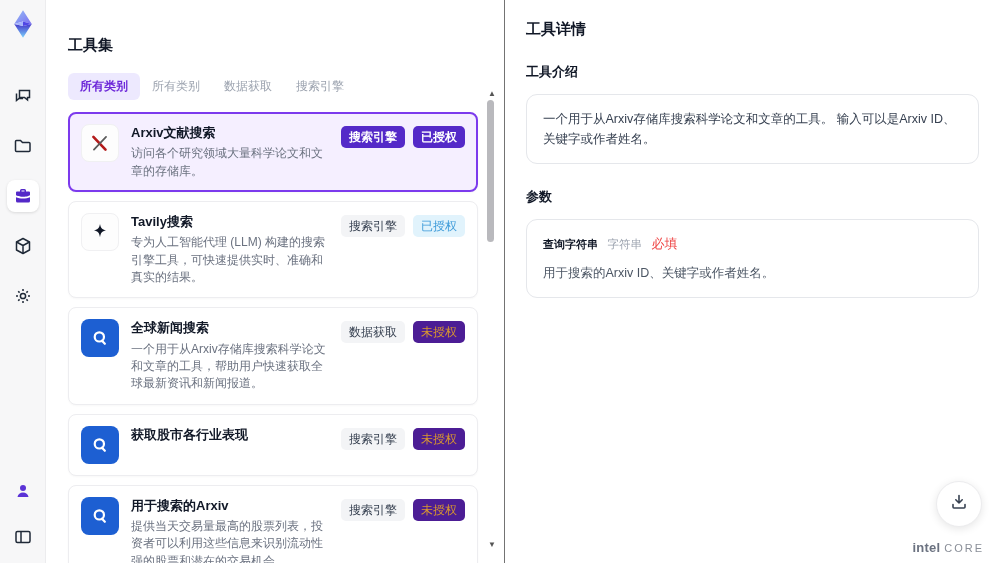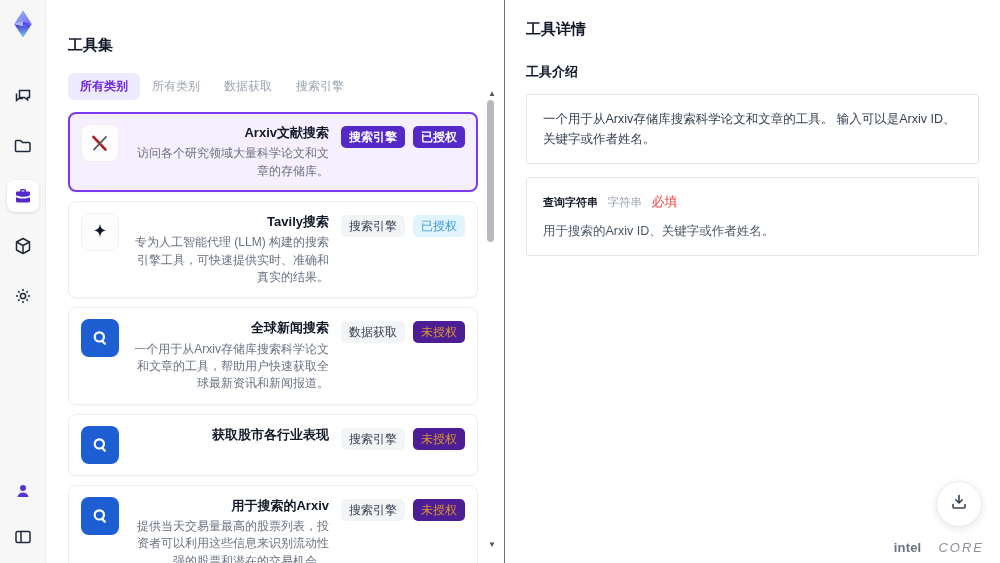--- a/index.html
+++ b/index.html
@@ -22,21 +22,21 @@
   
   .list-panel { width:458px; flex-shrink:0; position:relative; padding:36px 26px 0 22px; }
   .page-title { font-size:15px; font-weight:bold; color:#111827; }
   .tabs { display:flex; margin-top:18px; }
   .tab { font-size:12px; color:#9ca3af; padding:5px 12px; border-radius:6px; cursor:pointer; white-space:nowrap; }
   .tab.active { background:#ede9fe; color:#6d28d9; font-weight:bold; }
   .tool-list { margin-top:12px; display:flex; flex-direction:column; gap:9px; }
 
   .tool-card { display:flex; align-items:flex-start; gap:12px; background:#ffffff;
     border:1px solid #ededf0; border-radius:8px; padding:11px 12px; cursor:pointer;
-    box-shadow:0 1px 2px rgba(0,0,0,.03);text-align:right; }
+    box-shadow:0 1px 2px rgba(0,0,0,.03); }
   .tool-card.selected { background:#f5efff; border:2px solid #7c3aed; padding:10px 11px; }
   .tool-icon { width:38px; height:38px; border-radius:8px; flex-shrink:0;
     display:flex; align-items:center; justify-content:center; background:#ffffff; overflow:hidden; }
   .tool-icon.bg-blue { background:#1d5fd2; }
   .tool-icon.bg-white { background:#fdfdfd; border:1px solid #f0f0f2; }
   .tool-body { flex:1; min-width:0; }
   .tool-title { font-size:13px; font-weight:bold; color:#111827; line-height:1.4; }
   .tool-desc { font-size:12px; color:#6b7280; line-height:1.45; margin-top:3px; }
   .tool-badges { display:flex; gap:8px; flex-shrink:0; margin-top:2px; }
   .badge { font-size:12px; line-height:1; padding:5px 8px; border-radius:5px; white-space:nowrap; }
@@ -50,34 +50,34 @@
   .scroll-thumb { position:absolute; top:0; left:0; width:7px; height:142px;
     background:#b9b9bd; border-radius:4px; }
   .scroll-arrow { position:absolute; right:8px; font-size:8px; color:#555; line-height:1; }
   .scroll-arrow.up { top:90px; }
   .scroll-arrow.down { top:541px; }
 
   
   .details-panel { flex:1; border-left:1px solid #737373; padding:20px 21px; position:relative; }
   .details-title { font-size:15px; font-weight:bold; color:#111827; }
   .section-heading { font-size:13px; font-weight:bold; color:#111827; margin-top:24px; }
-  .info-box { margin-top:13px; border:1px solid #e5e7eb; border-radius:3px; background:#ffffff;
+  .info-box { margin-top:13px; border:1px solid #e5e7eb; border-radius:11px; background:#ffffff;
     padding:14px 16px; font-size:12.5px; color:#374151; line-height:1.6; }
   .param-name { font-size:11px; font-weight:bold; color:#111827; }
   .param-type { font-size:11.5px; color:#9ca3af; margin-left:6px; }
   .param-required { font-size:13px; color:#ef4444; margin-left:6px; }
   .param-desc { font-size:12.5px; color:#4b5563; margin-top:8px; }
 
   .fab { position:absolute; right:18px; bottom:36px; width:46px; height:46px; border-radius:50%;
     background:#ffffff; border:1px solid #ececee; box-shadow:0 2px 8px rgba(0,0,0,.10);
     display:flex; align-items:center; justify-content:center; cursor:pointer; }
   .brand { position:absolute; right:16px; bottom:8px; color:#6b7280; font-size:13px;
-    display:flex; align-items:center; gap:17px; user-select:none; }
+    display:flex; align-items:center; gap:4px; user-select:none; }
   .brand .b1 { font-weight:bold; letter-spacing:.2px; }
-  .brand .b2 { font-size:13px; letter-spacing:2px; color:#8a8f98;font-style:italic; }
+  .brand .b2 { font-size:11px; letter-spacing:2px; color:#8a8f98; }
 </style>
 </head>
 <body>
 
 <div class="app">
 
   <div class="rail">
     <div class="rail-logo">
       <svg width="30" height="30" viewBox="0 0 24 24">
         <defs>
@@ -252,20 +252,21 @@
     </div>
     <div class="scroll-arrow down">▼</div>
   </div>
 
   <div class="details-panel">
     <div class="details-title">工具详情</div>
     <div class="section-heading">工具介绍</div>
     <div class="info-box">
       <span>一个用于从Arxiv存储库搜索科学论文和文章的工具。 输入可以是Arxiv ID、关键字或作者姓名。</span>
     </div>
+    <div class="section-heading">参数</div>
     <div class="info-box">
       <div>
         <span class="param-name">查询字符串</span>
         <span class="param-type">字符串</span>
         <span class="param-required">必填</span>
       </div>
       <div class="param-desc">用于搜索的Arxiv ID、关键字或作者姓名。</div>
     </div>
 
     <div class="fab">

